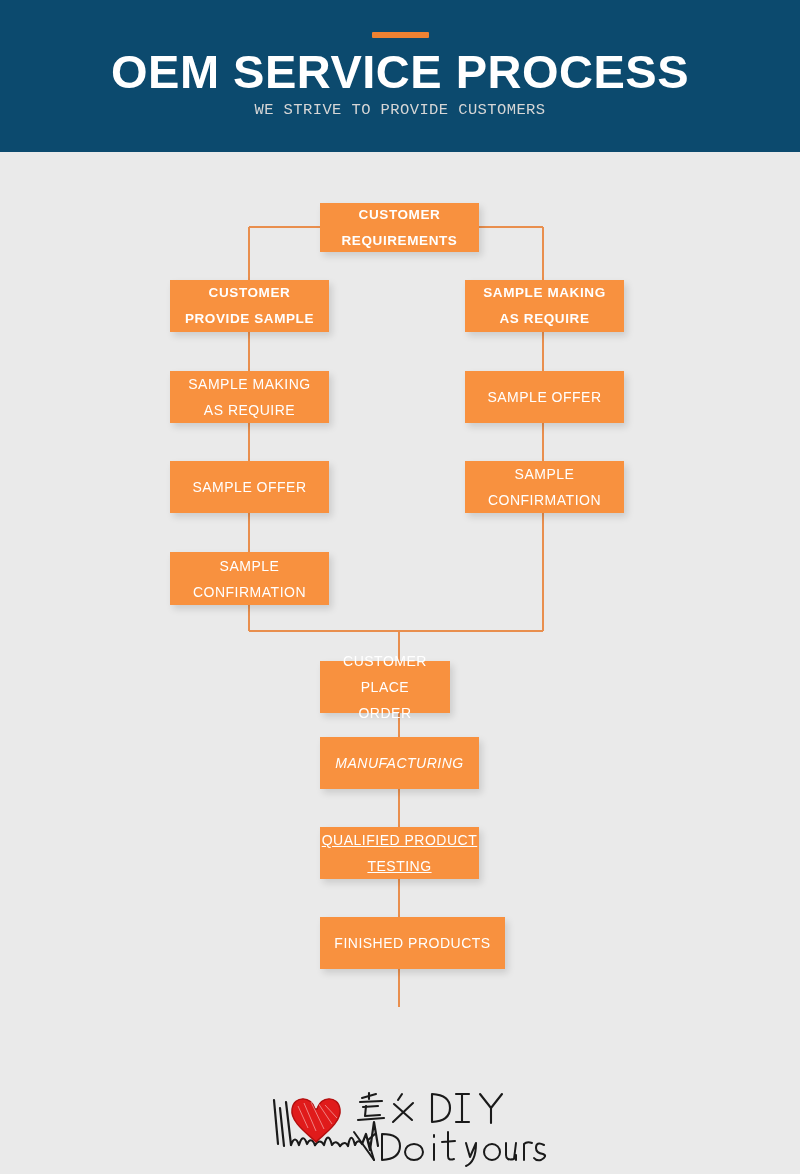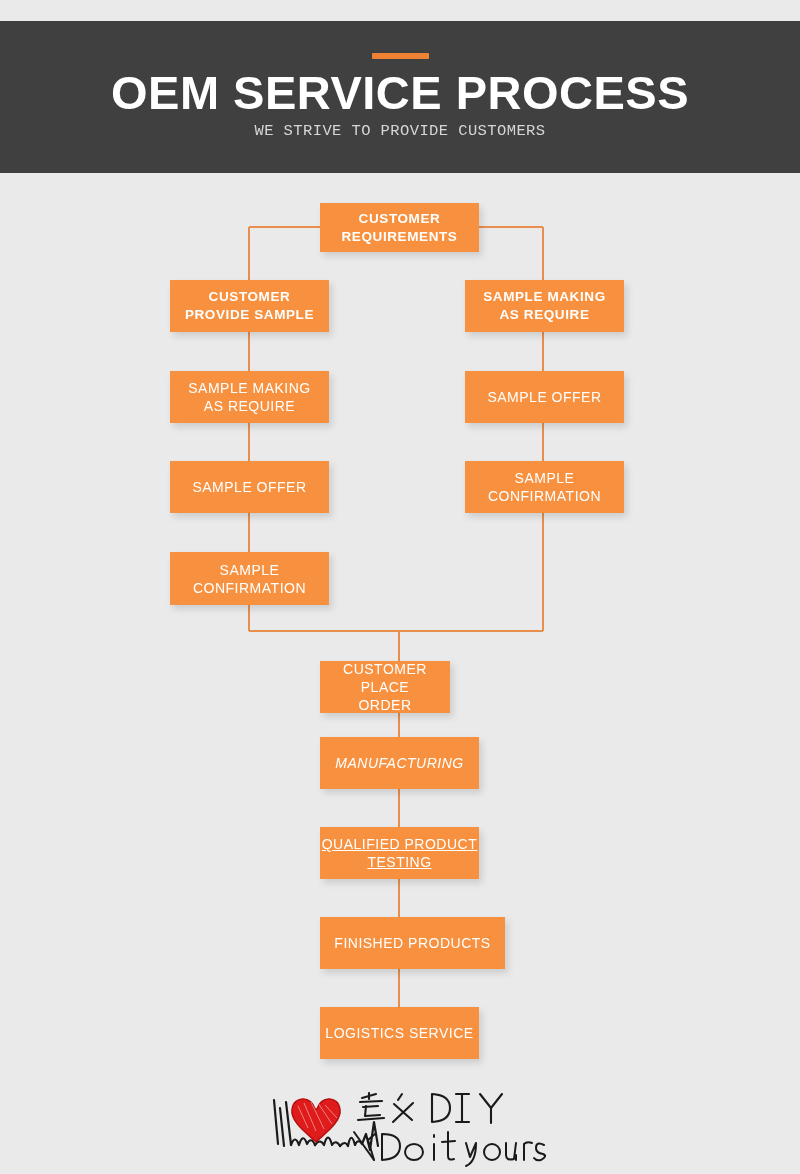--- a/index.html
+++ b/index.html
@@ -13,23 +13,22 @@
     font-family: "Liberation Sans", sans-serif;
     overflow: hidden;
     position: relative;
   }
 
   
   #header {
     position: absolute;
     left: 0; top: 0;
     width: 800px; height: 152px;
-    background: #404040;
+    background: #0c4a6e;
     box-sizing: border-box;
-    margin-top: 21px;
   }
   #accent-bar {
     position: absolute;
     left: 372px; top: 32px;
     width: 57px; height: 6px;
     background: #ef8232;
     border-radius: 1px;
   }
   #page-title {
     position: absolute;
@@ -74,21 +73,21 @@
     background: #f8913f;
     color: #ffffff;
     box-sizing: border-box;
     display: flex;
     align-items: center;
     justify-content: center;
     text-align: center;
     font-size: 13.5px;
     font-weight: bold;
     letter-spacing: 0.6px;
-    line-height: 18px;
+    line-height: 26px;
     box-shadow: 3px 4px 7px rgba(0,0,0,0.13);
     padding: 0 0;
   }
   .node.lt { font-weight: normal; letter-spacing: 0.5px; font-size: 14px; }
 
   
   #logo {
     position: absolute;
     left: 262px; top: 1082px;
     width: 285px; height: 86px;
@@ -171,23 +170,20 @@
   </div>
   <div class="node lt" style="left:320px; top:585px; width:159px; height:52px;font-style:italic;">
     <span style="white-space:pre-line">MANUFACTURING</span>
   </div>
   <div class="node lt" style="left:320px; top:675px; width:159px; height:52px;text-decoration:underline;">
     <span style="white-space:pre-line">QUALIFIED PRODUCT
 TESTING</span>
   </div>
   <div class="node lt" style="left:320px; top:765px; width:185px; height:52px;">
     <span style="white-space:pre-line">FINISHED PRODUCTS</span>
-  </div>
-  <div class="node lt" style="left:320px; top:855px; width:159px; height:52px;">
-    <span style="white-space:pre-line">LOGISTICS SERVICE</span>
   </div>
 </div>
 
 <div id="logo">
   <svg viewBox="0 0 285 86" width="285" height="86" xmlns="http://www.w3.org/2000/svg">
 
     <g fill="none" stroke="#1a1a1a" stroke-width="2.2" stroke-linecap="round" stroke-linejoin="round">
       <path d="M12 18 L16 62 M18 26 L22 64 M24 20 L29 63
                M29 63 Q33 52 37 63 Q41 50 45 62 Q49 54 53 63"></path>
       <path d="M53 63 Q58 56 62 63 Q66 48 70 63 Q74 57 78 64"></path>

